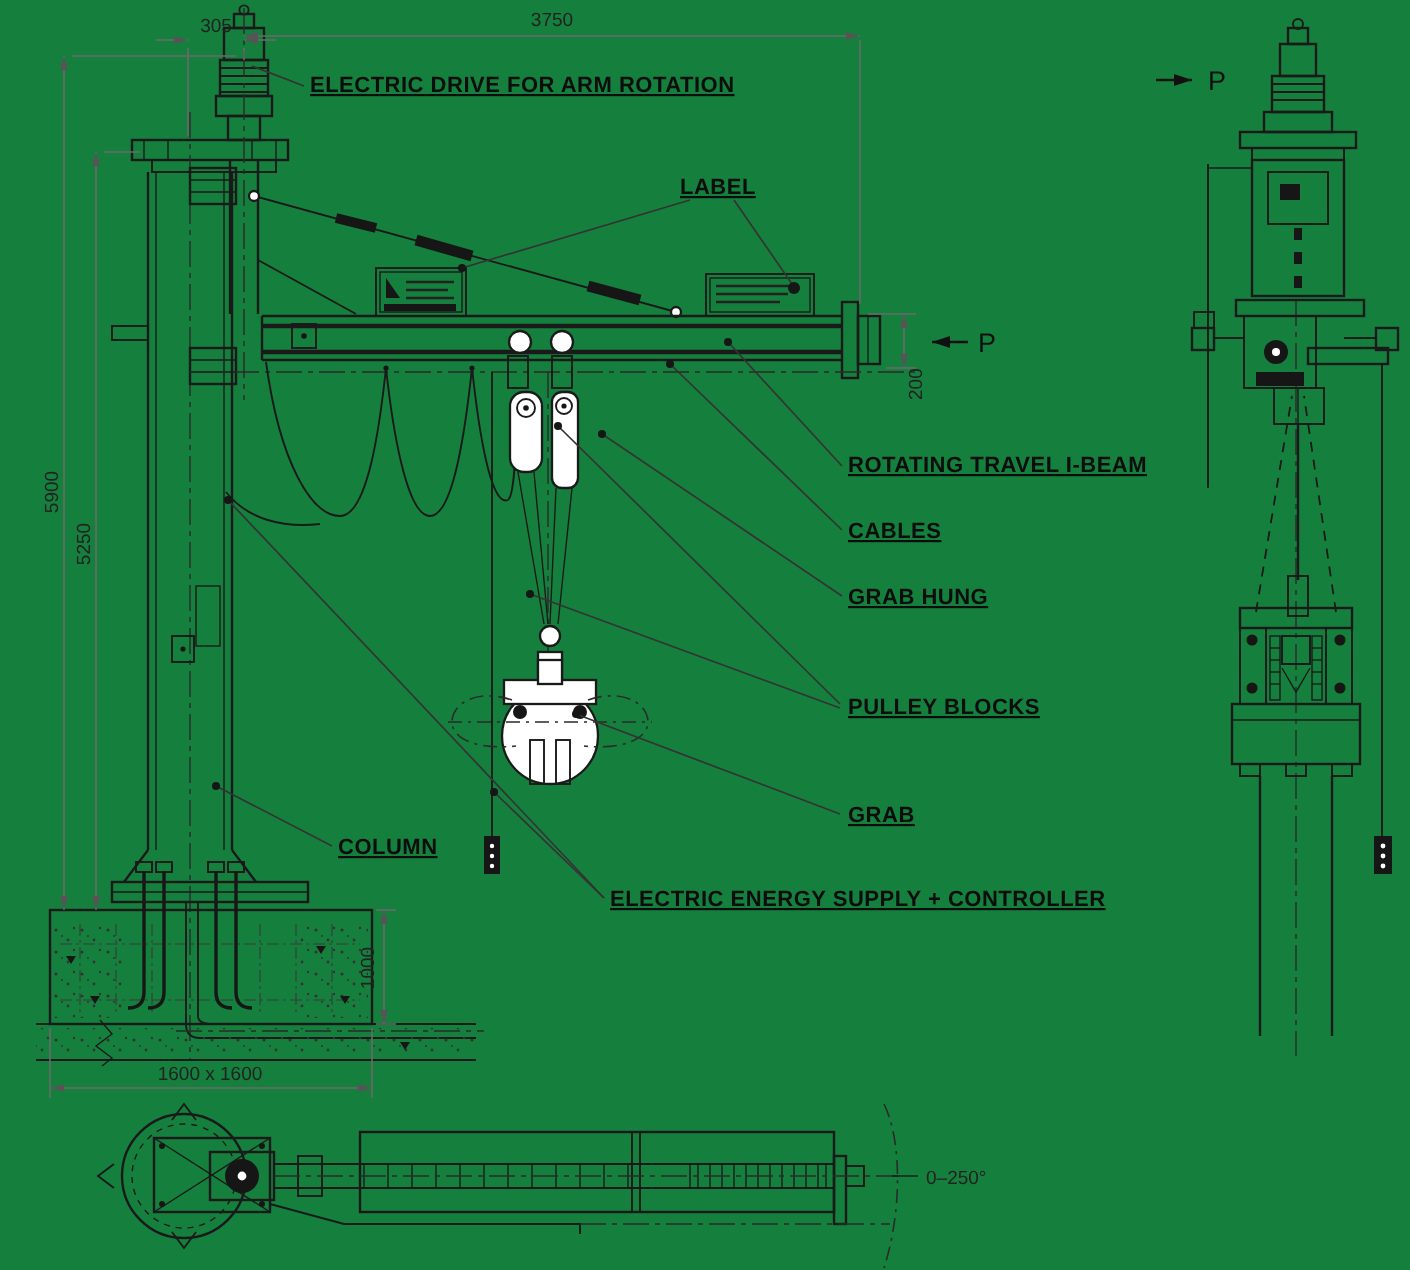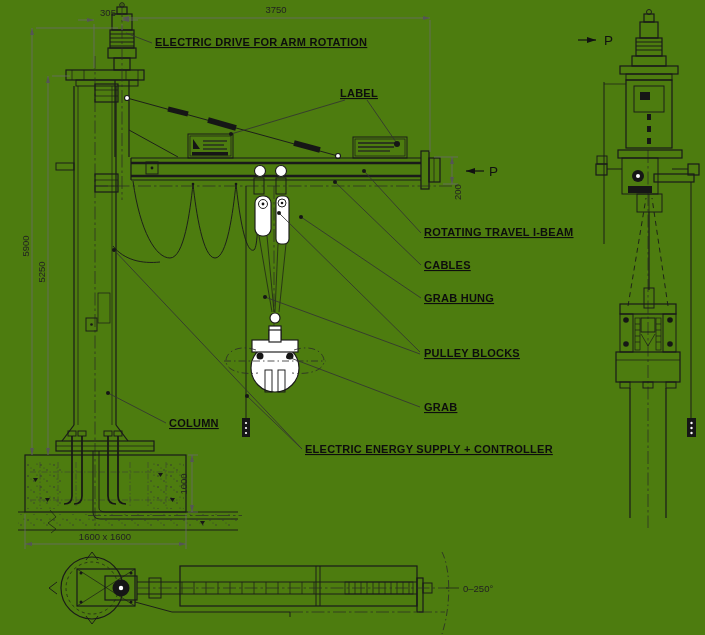--- a/index.html
+++ b/index.html
@@ -1,16 +1,16 @@
 <!DOCTYPE html>
 <html><head>
 <meta charset="utf-8">
 <style>
   html,body{margin:0;padding:0;background:#fff;}
-  .stage{position:relative;width:705px;height:635px;background:#4d7c0f;overflow:hidden;
+  .stage{position:relative;width:705px;height:635px;background:#15803d;overflow:hidden;
          font-family:"Liberation Sans",sans-serif;}
   svg{display:block;}
   .ln{stroke:#1a1a1a;fill:none;stroke-width:1.2;}
   .ln2{stroke:#1a1a1a;fill:none;stroke-width:2.3;}
   .thin{stroke:#1a1a1a;fill:none;stroke-width:0.7;}
   .med{stroke:#1a1a1a;fill:none;stroke-width:0.95;}
   .blk{fill:#161616;stroke:none;}
   .wht{fill:#fff;stroke:#1a1a1a;stroke-width:1.15;}
   .cl{stroke:#2a2a2a;fill:none;stroke-width:0.7;stroke-dasharray:13 3 2.5 3;}
   .ph{stroke:#2a2a2a;fill:none;stroke-width:0.8;stroke-dasharray:7 3 1.5 3;}

